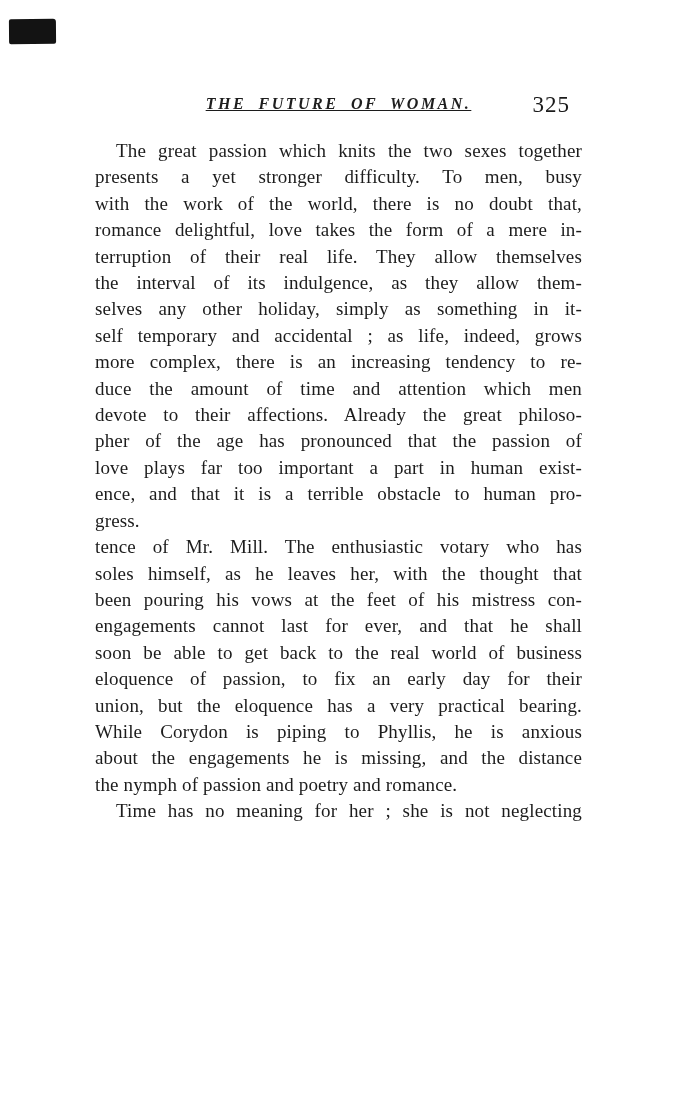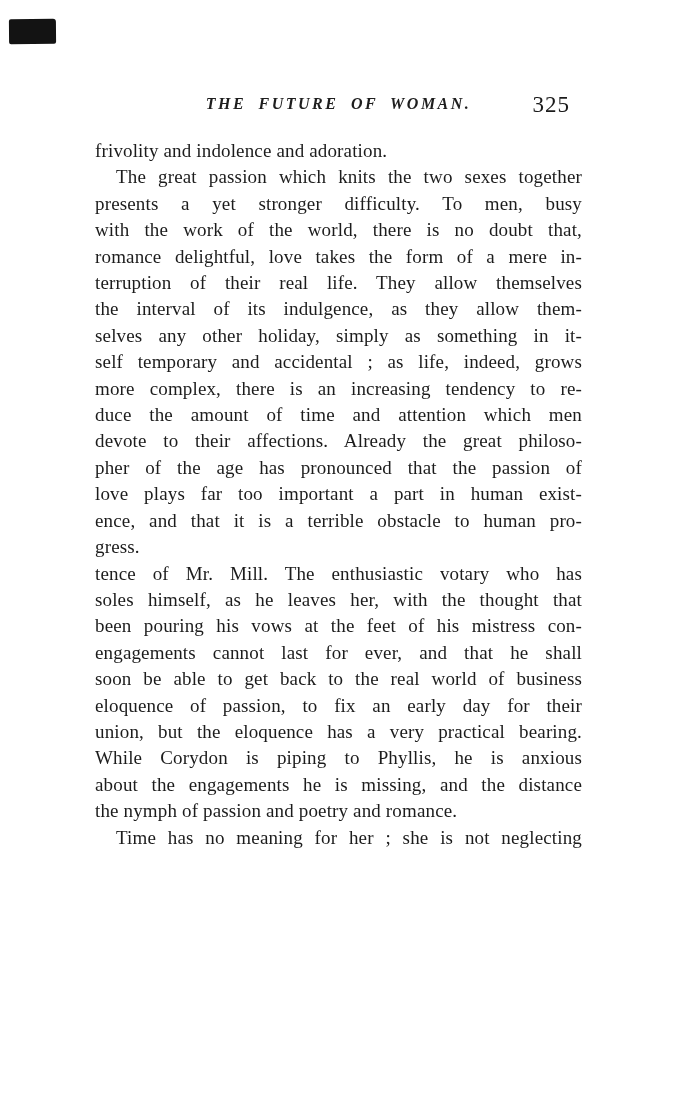--- a/index.html
+++ b/index.html
@@ -20,20 +20,21 @@
     background: #131313;
     border-radius: 2px 3px 2px 2px;
     transform: rotate(-0.5deg);
   }
 
   .running-header {
     position: absolute;
     left: 95px; top: 95px;
     width: 487px;
     height: 24px;
+    text-decoration: underline;
   }
   .header-title {
     display: block;
     text-align: center;
     font-style: italic;
     font-weight: bold;
     font-size: 16px;
     letter-spacing: 2.5px;
     word-spacing: 6px;
     color: #1e1e1e;
@@ -69,21 +70,20 @@
 <div class="page">
 
   <div class="scan-blot"></div>
 
   <div class="running-header">
     <span class="header-title">THE FUTURE OF WOMAN.</span>
     <span class="folio">325</span>
   </div>
 
   <div class="text-block">
-    <div class="line pend">frivolity and indolence and adoration.</div>
     <div class="line indent">The great passion which knits the two sexes together</div>
     <div class="line">presents a yet stronger difficulty. To men, busy</div>
     <div class="line">with the work of the world, there is no doubt that,</div>
     <div class="line">romance delightful, love takes the form of a mere in-</div>
     <div class="line">terruption of their real life. They allow themselves</div>
     <div class="line">the interval of its indulgence, as they allow them-</div>
     <div class="line">selves any other holiday, simply as something in it-</div>
     <div class="line">self temporary and accidental ; as life, indeed, grows</div>
     <div class="line">more complex, there is an increasing tendency to re-</div>
     <div class="line">duce the amount of time and attention which men</div>

